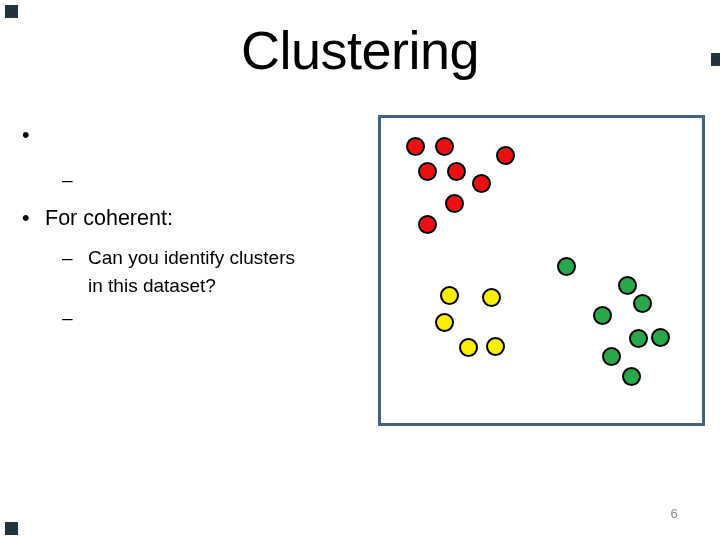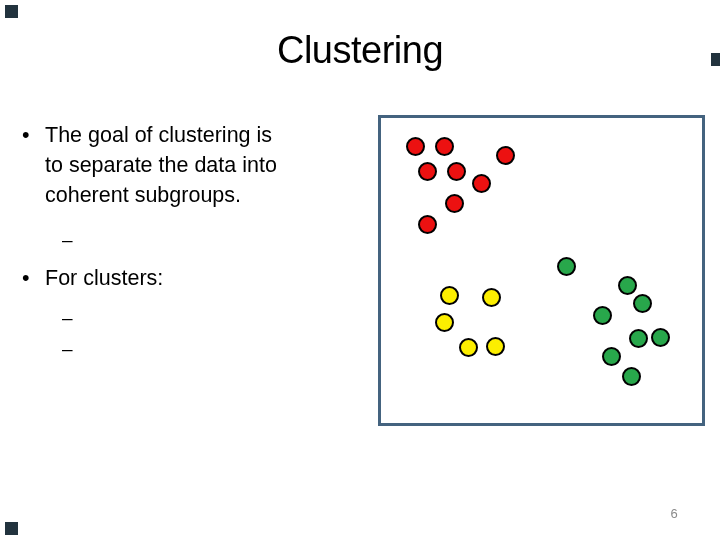--- a/index.html
+++ b/index.html
@@ -2,21 +2,21 @@
 <html><head>
 <meta charset="utf-8">
 <style>
   html,body { margin:0; padding:0; background:#ffffff; }
   .slide {
     position:relative; width:720px; height:540px; background:#ffffff;
     overflow:hidden; font-family:"Liberation Sans", sans-serif; color:#000;
   }
   .title {
     position:absolute; top:26px; left:0; width:720px; text-align:center;
-    font-size:38px; line-height:48px; letter-spacing:-0.5px; color:#000;
+    font-size:54px; line-height:48px; letter-spacing:-0.5px; color:#000;
   }
   .bullet-list { position:absolute; left:22px; top:120px; width:352px; }
   .bullet { display:flex; align-items:flex-start; }
   .bullet.level1 { font-size:21.5px; line-height:30px; }
   .bullet.level2 { font-size:19px;   line-height:28.5px; padding-left:40px; }
   .bullet.level1 .marker { width:23px; flex:0 0 23px; }
   .bullet.level2 .marker { width:26px; flex:0 0 26px; }
   .bullet:nth-child(1) { margin-bottom:16px; }
   .bullet:nth-child(2) { margin-bottom:8px; }
   .bullet:nth-child(3) { margin-bottom:11px; }
@@ -37,31 +37,31 @@
 </style>
 </head>
 <body>
 
 <div class="slide">
   <div class="title">Clustering</div>
 
   <div class="bullet-list">
       <div class="bullet level1">
         <span class="marker">•</span>
-        <div class="btext">The goal of clustering is<br>to separate the data into<br>coherent subgroups.</div>
       </div>
       <div class="bullet level2">
         <span class="marker">–</span>
       </div>
       <div class="bullet level1">
         <span class="marker">•</span>
-        <div class="btext">For clusters:</div>
+        <div class="btext">For coherent:</div>
       </div>
       <div class="bullet level2">
         <span class="marker">–</span>
+        <div class="btext">Can you identify clusters<br>in this dataset?</div>
       </div>
       <div class="bullet level2">
         <span class="marker">–</span>
       </div>
     </div>
 
   <div class="scatter-frame"></div>
 
   <div class="page-number">6</div>
 <div class="dot" style="left: 406px; top: 137px; background: rgb(236, 17, 17);"></div>

